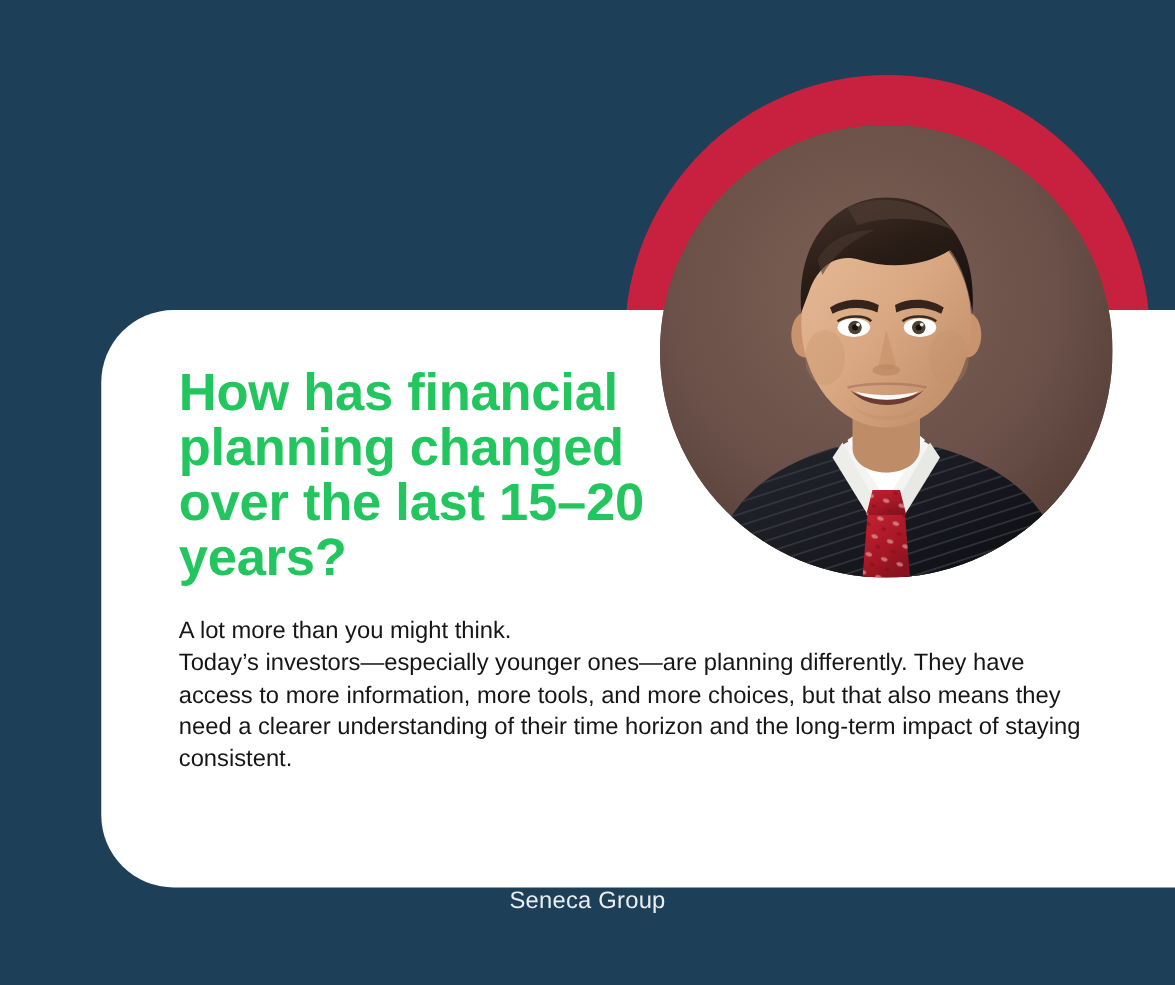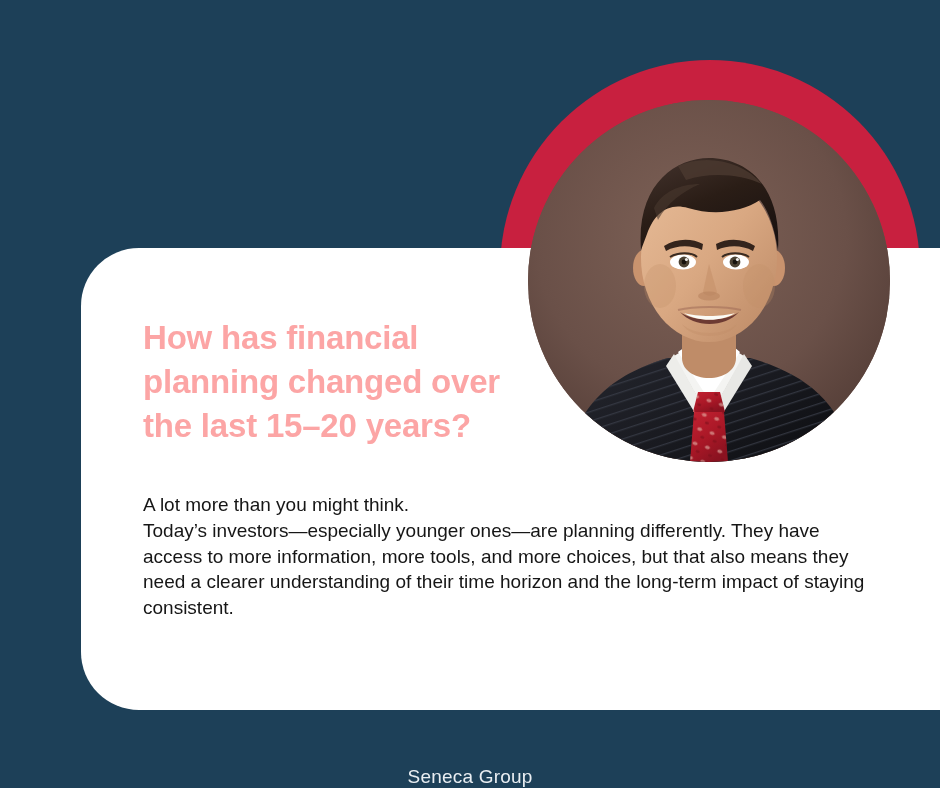--- a/index.html
+++ b/index.html
@@ -63,27 +63,26 @@
   }
   .portrait svg { display: block; width: 100%; height: 100%; }
 
   
   .headline {
     position: absolute;
     left: 143px;
     top: 292px;
     width: 400px;
     z-index: 4;
-    font-size: 33px;
+    font-size: 42px;
     line-height: 44px;
     font-weight: 700;
     letter-spacing: -0.2px;
-    color: #fca5a5;
+    color: #22c55e;
     white-space: pre-line;
-    margin-top: 24px;
   }
 
   
   .bodycopy {
     position: absolute;
     left: 143px;
     top: 492px;
     width: 730px;
     z-index: 4;
     font-size: 19px;
@@ -95,21 +94,21 @@
 
   
   .footer {
     position: absolute;
     left: 0;
     top: 710px;
     width: 940px;
     height: 78px;
     z-index: 4;
     display: flex;
-    align-items: flex-end;
+    align-items: flex-start;
     justify-content: center;
     background: transparent;
   }
   .footer-label {
     font-size: 19px;
     font-weight: 400;
     color: #e9eef2;
     letter-spacing: 0.2px;
   }
 </style>

